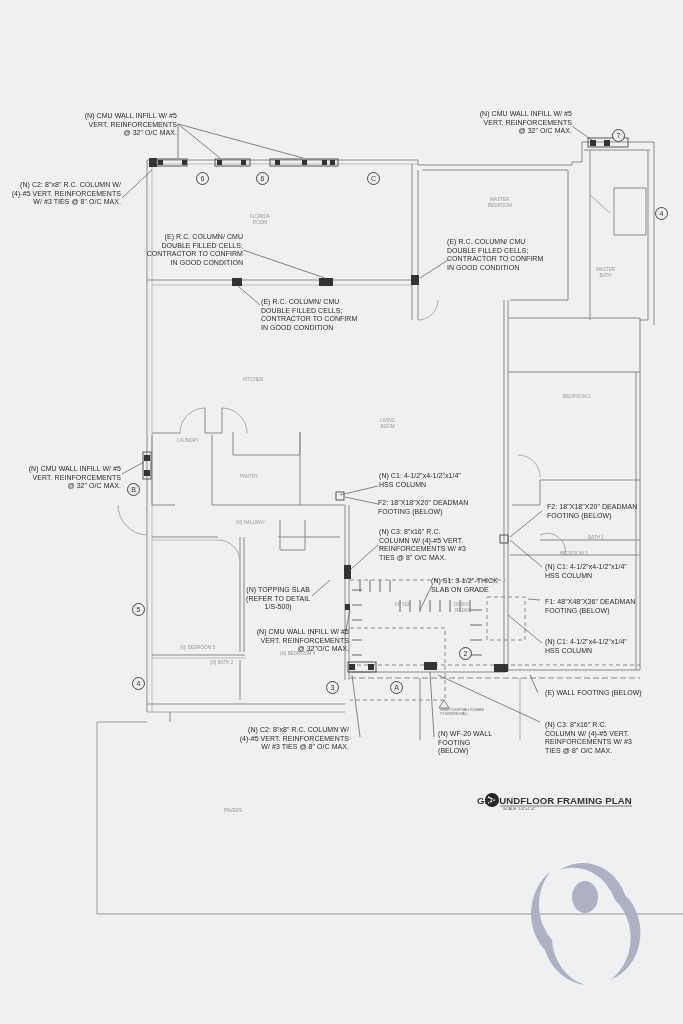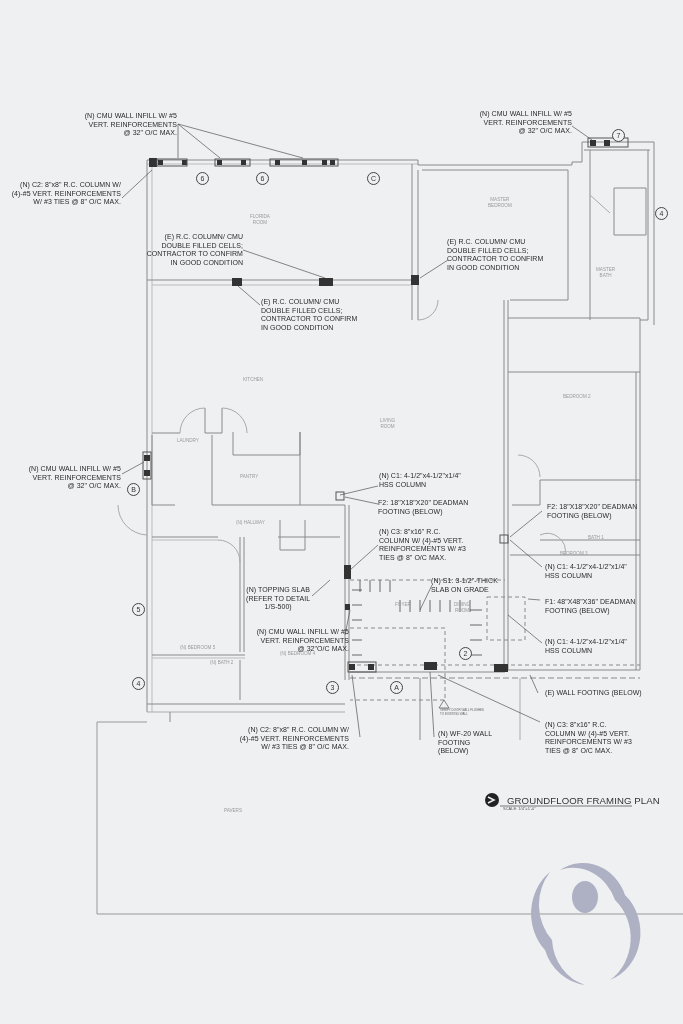--- a/index.html
+++ b/index.html
@@ -4,21 +4,21 @@
 <style>
   html, body { margin:0; padding:0; }
   body { width:683px; height:1024px; background:#eff0f2; position:relative; overflow:hidden;
          font-family:"Liberation Sans", sans-serif; }
   #plan { position:absolute; left:0; top:0; }
   .note { position:absolute; font-size:7px; line-height:8.6px; color:#2a2a2a; white-space:pre; letter-spacing:0.05px; }
   .note.r { text-align:right; }
   .room { position:absolute; font-size:4.6px; line-height:5.6px; color:#9a9a9a; text-align:center; white-space:pre; }
   .grid { position:absolute; width:11px; height:11px; border:0.8px solid #444; border-radius:50%;
           font-size:7px; line-height:11px; text-align:center; color:#333; background:#eff0f2; }
-  .title { position:absolute; left:507px; top:795px; font-size:9.6px; color:#333; letter-spacing:0.1px; }
+  .title { position:absolute; left:477px; top:795px; font-size:9.6px; color:#333; letter-spacing:0.1px;font-weight:bold; }
   .scale { position:absolute; left:503px; top:806px; font-size:4px; color:#555; }
   .warn { position:absolute; font-size:3px; line-height:3.6px; color:#666; white-space:pre; }
 </style>
 </head>
 <body>
 
 <svg id="plan" width="683" height="1024" viewBox="0 0 683 1024">
   <g fill="none" stroke="#8a8a8a" stroke-width="1">
 
     <path d="M147 160 L418 160"></path>

